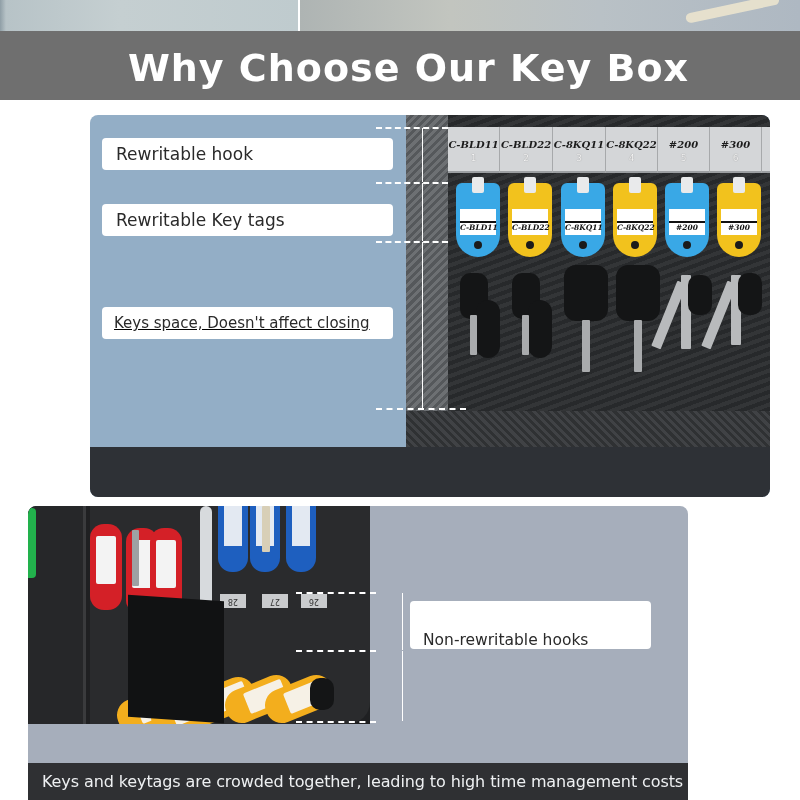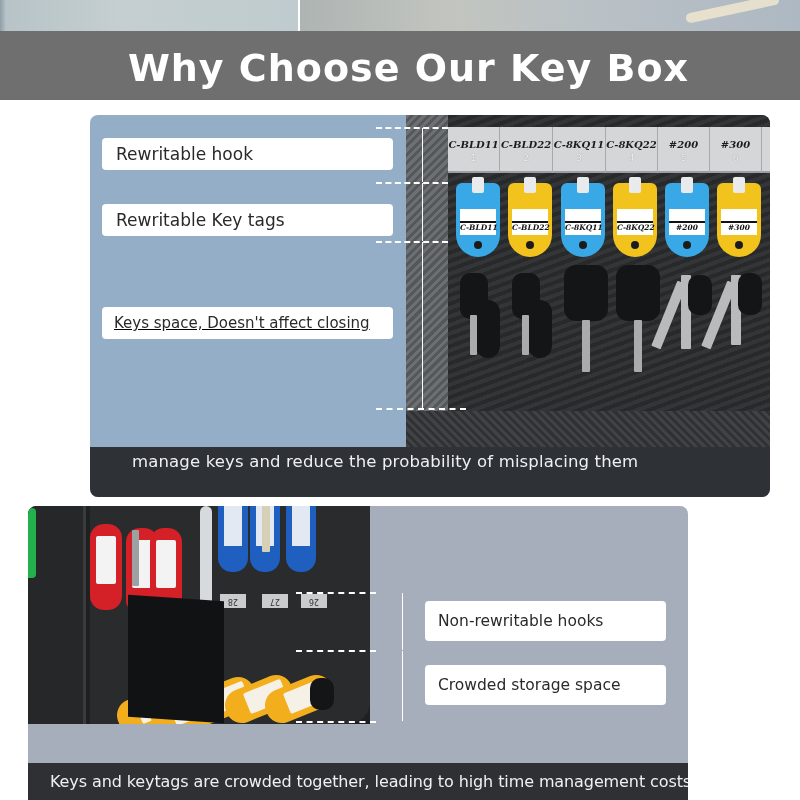--- a/index.html
+++ b/index.html
@@ -56,25 +56,25 @@
   .card2 .green-tab { position: absolute; left: 0; top: 2px; width: 8px; height: 70px; background: #22b14c; border-radius: 0 4px 4px 0; }
   .num-plate { position: absolute; top: 88px; width: 26px; height: 14px; background: #c9cbcd; font-family: "DejaVu Sans", sans-serif; font-size: 8px; color: #333; text-align: center; line-height: 14px; transform: rotate(180deg); }
   .rtag { position: absolute; width: 32px; height: 86px; background: #d42027; border-radius: 14px; }
   .rtag::after { content: ""; position: absolute; left: 6px; top: 12px; width: 20px; height: 48px; background: #f3f3f3; border-radius: 2px; }
   .btag { position: absolute; top: 0; width: 30px; height: 66px; background: #1e5fbf; border-radius: 0 0 14px 14px; }
   .btag::after { content: ""; position: absolute; left: 6px; top: 0; width: 18px; height: 40px; background: #e3e9f2; }
   .otag { position: absolute; width: 70px; height: 34px; background: #f3ae1d; border-radius: 16px; transform: rotate(-22deg); }
   .otag::after { content: ""; position: absolute; left: 22px; top: 6px; width: 40px; height: 22px; background: #f6f1e6; border-radius: 2px; }
   .flap { position: absolute; left: 100px; top: 92px; width: 96px; height: 122px; background: #111213; transform: skewY(4deg); }
 
-  .label-box2 { position: absolute; left: 382px; width: 241px; height: 40px; background: #ffffff; border-radius: 4px; display: flex; align-items: center; margin-left: 15px; }
+  .label-box2 { position: absolute; left: 382px; width: 241px; height: 48px; background: #ffffff; border-radius: 4px; display: flex; align-items: flex-end; }
   .label-box2 span { font-family: "DejaVu Sans", sans-serif; font-size: 15.5px; color: #2a2a2a; padding-left: 13px; white-space: nowrap; }
 
   .caption2 { position: absolute; left: 0; top: 257px; width: 660px; height: 37px; background: #2f3033; display: flex; align-items: center; }
-  .caption2 span { color: #eef0f2; font-family: "DejaVu Sans", sans-serif; font-size: 16px; padding-left: 22px; white-space: nowrap; letter-spacing: -.1px; }
+  .caption2 span { color: #eef0f2; font-family: "DejaVu Sans", sans-serif; font-size: 16px; padding-left: 14px; white-space: nowrap; letter-spacing: -.1px; }
 </style>
 </head>
 <body>
 
 <div class="page">
 
   <div class="top-strip">
     <div class="left"></div>
     <div class="right">
         <div class="light"></div>
@@ -197,21 +197,20 @@
 
     <div class="dash" style="left:286px;top:12px;width:72px;"></div>
     <div class="dash" style="left:286px;top:67px;width:72px;"></div>
     <div class="dash" style="left:286px;top:126px;width:72px;"></div>
     <div class="dash" style="left:286px;top:293px;width:90px;"></div>
     <div class="vline" style="left:332px;top:13px;height:54px;"></div>
     <div class="vline" style="left:332px;top:68px;height:58px;"></div>
     <div class="vline" style="left:332px;top:127px;height:166px;"></div>
 
     <div class="caption1">
-      <span>manage keys and reduce the probability of misplacing them</span>
     </div>
   </div>
 
   <div class="card2">
     <div class="photo">
       <div class="door">
           <div class="green-tab"></div>
         </div>
       <div class="body"></div>
 
@@ -241,21 +240,18 @@
 
     <div class="dash" style="left:268px;top:86px;width:80px;"></div>
     <div class="dash" style="left:268px;top:144px;width:80px;"></div>
     <div class="dash" style="left:268px;top:215px;width:80px;"></div>
     <div class="vline" style="left:374px;top:87px;height:57px;"></div>
     <div class="vline" style="left:374px;top:145px;height:70px;"></div>
 
     <div class="label-box2" style="top:95px;">
       <span>Non-rewritable hooks</span>
     </div>
-    <div class="label-box2" style="top:159px;">
-      <span>Crowded storage space</span>
-    </div>
 
     <div class="caption2">
       <span>Keys and keytags are crowded together, leading to high time management costs</span>
     </div>
   </div>
 </div>
 
 </body></html>

